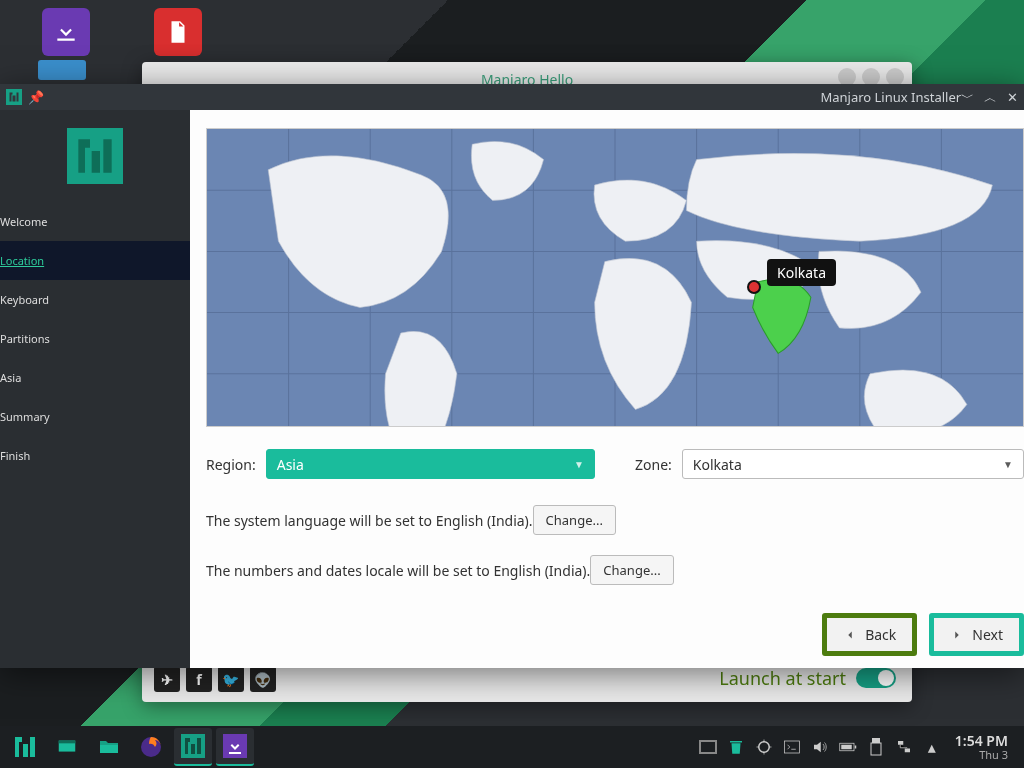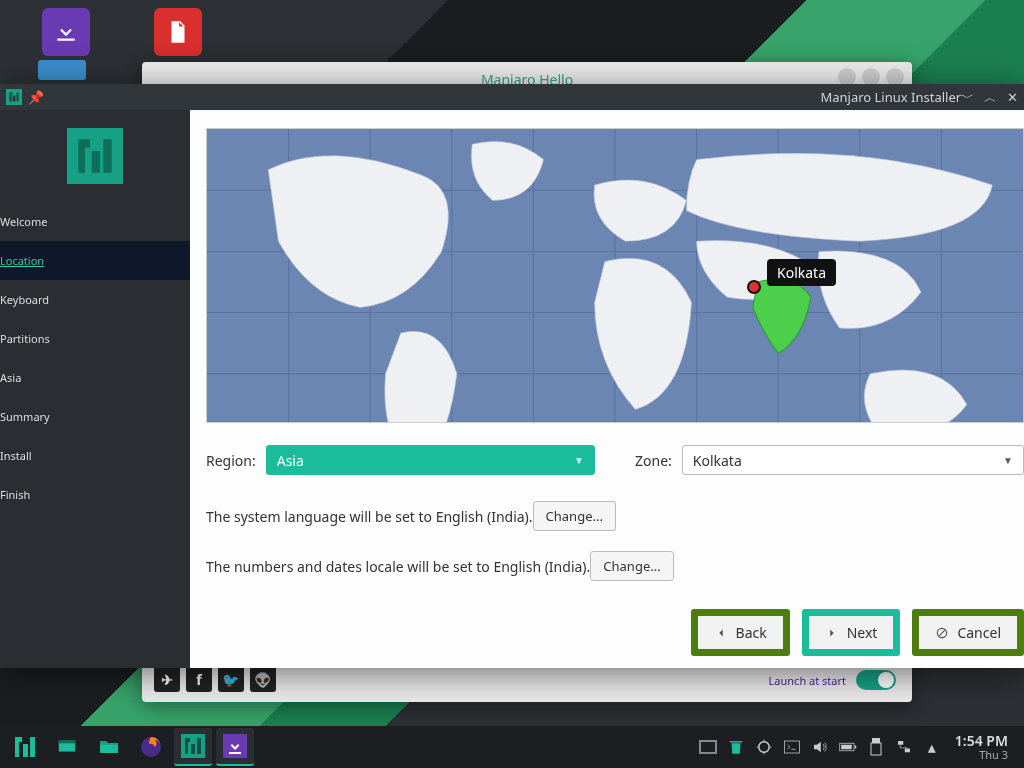--- a/index.html
+++ b/index.html
@@ -25,21 +25,21 @@
   
   .hello-window{
     position:absolute; left:142px; top:62px; width:770px; height:640px;
     background:#e9e9e9; border-radius:4px; box-shadow:0 4px 20px rgba(0,0,0,.4);
   }
   .hello-title{position:absolute;top:8px;left:0;right:0;text-align:center;color:#3a9e7a;font-size:14px;}
   .hello-tb{position:absolute;right:8px;top:6px;display:flex;gap:6px;}
   .hello-tb div{width:18px;height:18px;border-radius:9px;background:#ccc;}
   .hello-bottom{position:absolute;bottom:10px;left:12px;display:flex;gap:6px;}
   .hello-bottom .sn{width:26px;height:26px;background:#222;color:#fff;display:flex;align-items:center;justify-content:center;font-weight:bold;border-radius:3px;font-size:14px;}
-  .hello-launch{position:absolute;right:16px;bottom:12px;display:flex;align-items:center;gap:10px;color:#4c1d95;font-size:11px;}
+  .hello-launch{position:absolute;right:16px;bottom:12px;display:flex;align-items:center;gap:10px;color:#4d7c0f;font-size:18px;}
   .switch{width:40px;height:20px;background:#16a085;border-radius:10px;position:relative;}
   .switch::after{content:"";position:absolute;right:2px;top:2px;width:16px;height:16px;background:#fff;border-radius:8px;}
 
   
   .installer{
     position:absolute; left:0; top:84px; width:1024px; height:584px;
     background:#fdfdfd; box-shadow:0 6px 30px rgba(0,0,0,.5);
     display:flex; flex-direction:column;
   }
   .installer-titlebar{
@@ -85,21 +85,21 @@
   .combo .chev{font-size:10px;opacity:.8;}
 
   .locales{margin-top:26px;font-size:14px;color:#333;}
   .locale-row{display:flex;align-items:center;margin-bottom:20px;}
   .locale-row button{
     border:1px solid #bbb;background:#f5f5f5;padding:5px 12px;border-radius:3px;font-size:13px;color:#333;
   }
 
   .nav-buttons{margin-top:auto;display:flex;justify-content:flex-end;gap:12px;padding-top:8px;}
   .navbtn{
-    border:7px solid #4d7c0f;background:#f2f2f2;padding:7px 16px;border-radius:3px;font-size:14px;
+    border:5px solid #4d7c0f;background:#f2f2f2;padding:7px 16px;border-radius:3px;font-size:14px;
     display:flex;align-items:center;gap:8px;color:#333;
   }
   .navbtn.primary{border-color:#1abc9c;}
   .navbtn svg{width:14px;height:14px;}
 
   
   .taskbar{
     position:absolute;left:0;right:0;bottom:0;height:42px;background:#1c1f22;
     display:flex;align-items:center;padding:0 6px;color:#ddd;
   }
@@ -179,21 +179,20 @@
         <svg viewBox="0 0 24 24">
             <path fill="#0e6e58" d="M2 2h7v5H6v15H2zM10 9h5v13h-5zM17 2h5v20h-5z"></path>
           </svg>
       </div>
       <div class="step">Welcome</div>
       <div class="step active">Location</div>
       <div class="step">Keyboard</div>
       <div class="step">Partitions</div>
       <div class="step">Asia</div>
       <div class="step">Summary</div>
-      <div class="step">Install</div>
       <div class="step">Finish</div>
     </div>
 
     <div class="content">
       <div class="map">
         <svg viewBox="0 0 800 350" preserveAspectRatio="none">
           <rect width="800" height="350" fill="#6b86b3"></rect>
           <g stroke="#5a729c" stroke-width="1">
             <line x1="0" y1="60" x2="800" y2="60"></line>
               <line x1="0" y1="120" x2="800" y2="120"></line>
@@ -271,27 +270,20 @@
               <path fill="#555" d="M15 6l-6 6 6 6z"></path>
             </svg>
           <span>Back</span>
         </div>
         <div class="navbtn primary">
           <svg viewBox="0 0 24 24">
               <path fill="#555" d="M9 6l6 6-6 6z"></path>
             </svg>
           <span>Next</span>
         </div>
-        <div class="navbtn">
-          <svg viewBox="0 0 24 24">
-              <circle cx="12" cy="12" r="8" fill="none" stroke="#555" stroke-width="2"></circle>
-              <line x1="7" y1="17" x2="17" y2="7" stroke="#555" stroke-width="2"></line>
-            </svg>
-          <span>Cancel</span>
-        </div>
       </div>
     </div>
   </div>
 </div>
 
 <div class="taskbar">
   <div class="tbtn">
     <svg width="24" height="24" viewBox="0 0 24 24">
         <path fill="#1abc9c" d="M2 2h7v5H6v15H2zM10 9h5v13h-5zM17 2h5v20h-5z"></path>
       </svg>

